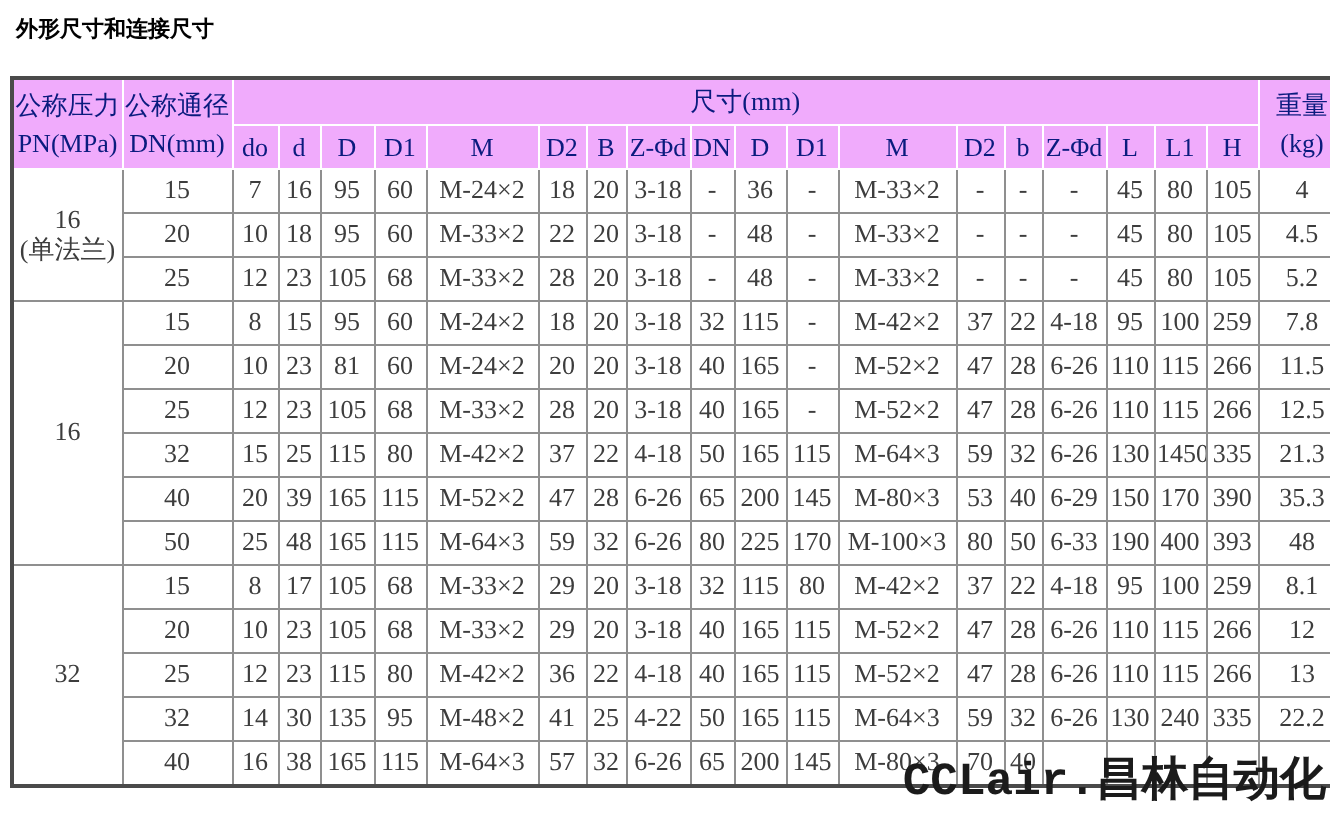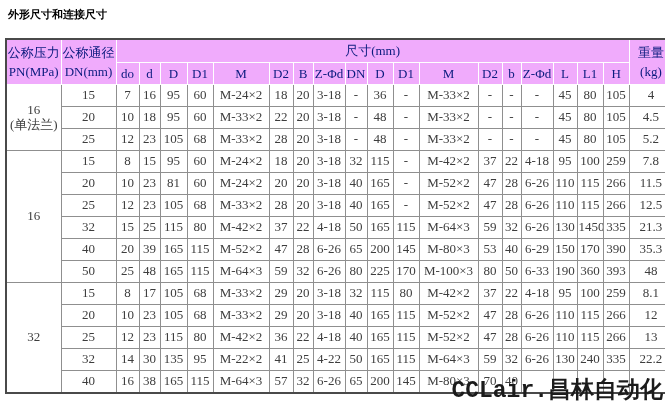--- a/index.html
+++ b/index.html
@@ -289,21 +289,21 @@
         <td>32</td>
         <td>6-26</td>
         <td>80</td>
         <td>225</td>
         <td>170</td>
         <td>M-100×3</td>
         <td>80</td>
         <td>50</td>
         <td>6-33</td>
         <td>190</td>
-        <td>360</td>
+        <td>400</td>
         <td>393</td>
         <td>48</td>
       </tr>
       <tr>
         <td rowspan="5">32</td>
         <td>15</td>
         <td>8</td>
         <td>17</td>
         <td>105</td>
         <td>68</td>
@@ -366,21 +366,21 @@
         <td>115</td>
         <td>266</td>
         <td>13</td>
       </tr>
       <tr>
         <td>32</td>
         <td>14</td>
         <td>30</td>
         <td>135</td>
         <td>95</td>
-        <td>M-22×2</td>
+        <td>M-48×2</td>
         <td>41</td>
         <td>25</td>
         <td>4-22</td>
         <td>50</td>
         <td>165</td>
         <td>115</td>
         <td>M-64×3</td>
         <td>59</td>
         <td>32</td>
         <td>6-26</td>

